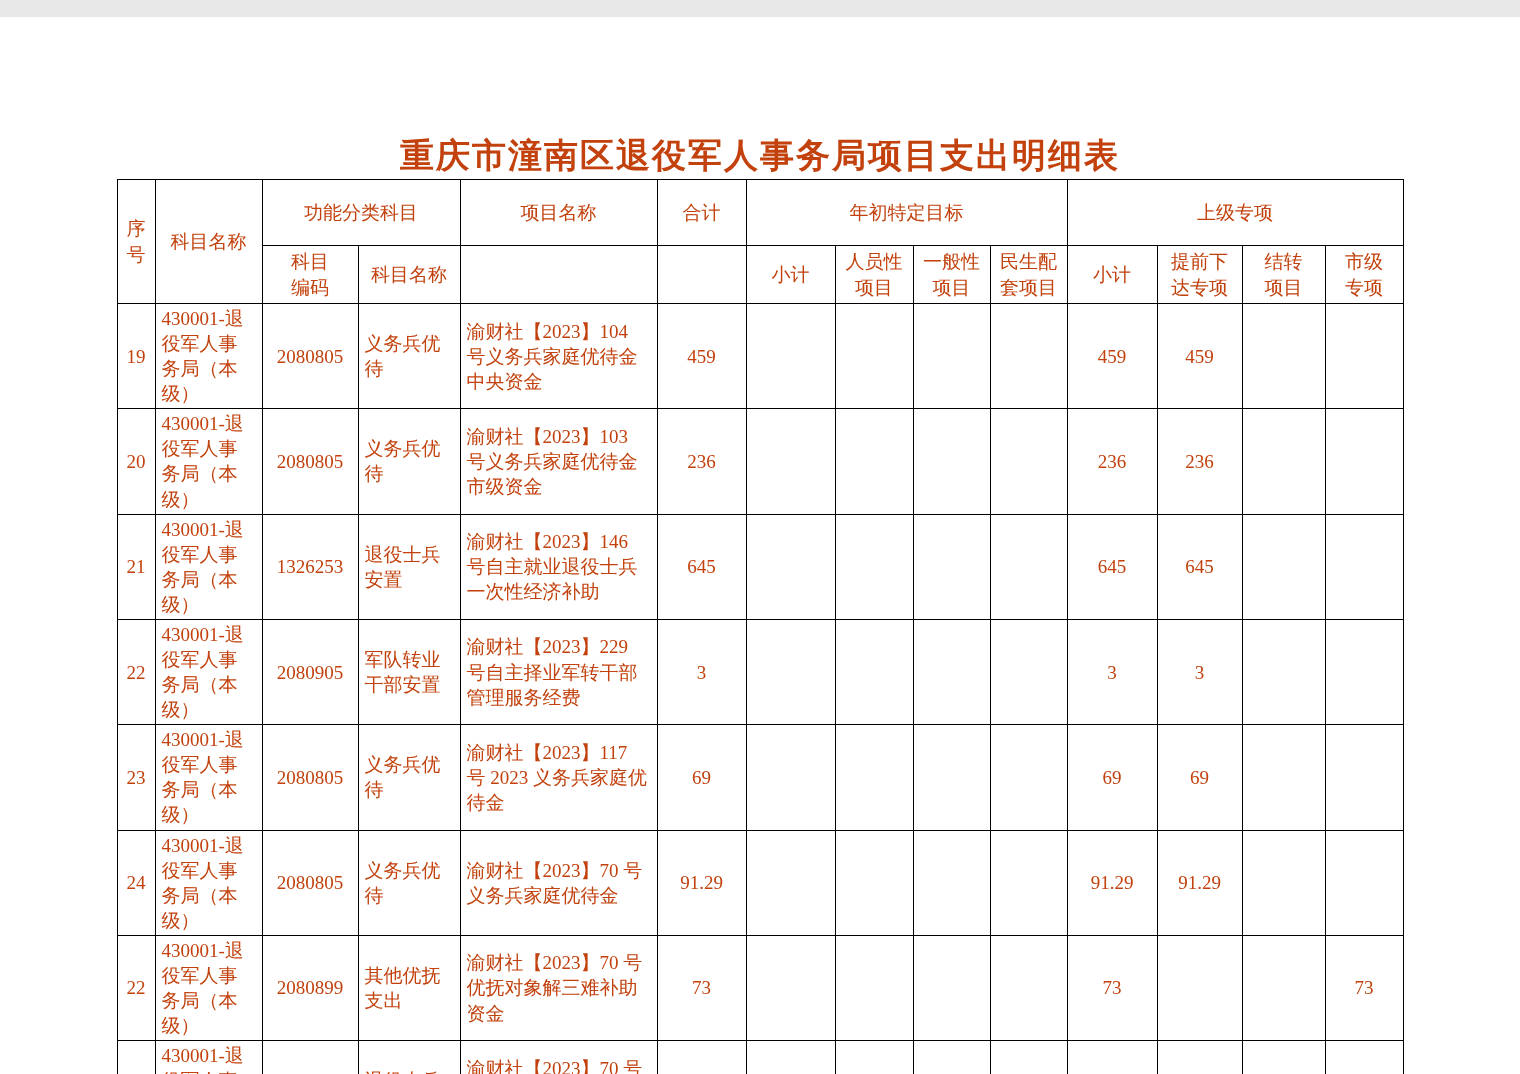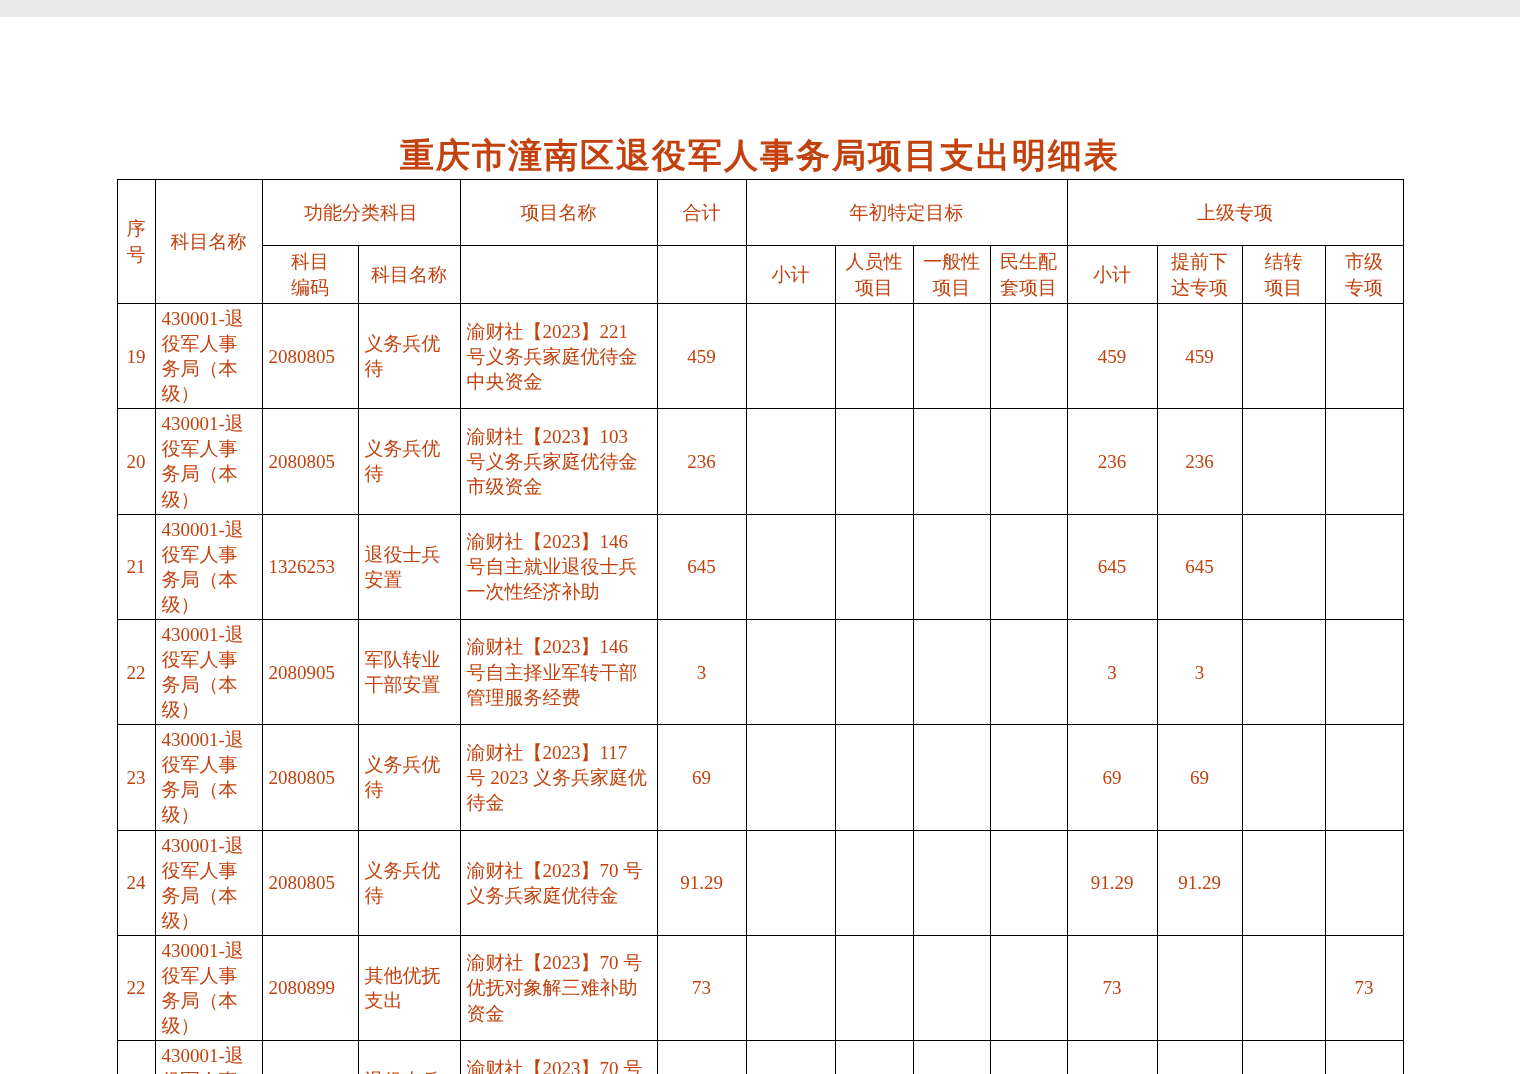--- a/index.html
+++ b/index.html
@@ -23,21 +23,21 @@
     border:1.5px solid #000;
     font-weight:normal;font-size:19px;line-height:1.32;
     padding:2px 6px;word-break:break-all;white-space:pre-line;
     vertical-align:middle;overflow:hidden;
   }
   tr.hrow1{height:66px;}
   tr.hrow2{height:58px;}
   tbody tr{height:64px;}
   .c{text-align:center;}
   .l{text-align:left;}
-  td.code{font-size:22px;text-align:left;}
+  td.code{font-size:22px;text-align:center;}
   td.num{text-align:center;font-size:19px;}
 </style>
 </head>
 <body>
 
 <div class="page">
 
   <h1 class="title">重庆市潼南区退役军人事务局项目支出明细表</h1>
 
 
@@ -90,21 +90,21 @@
         <th class="c">市级
 专项</th>
       </tr>
     </thead>
     <tbody>
       <tr>
         <td class="c">19</td>
         <td class="l">430001-退役军人事务局（本级）</td>
         <td class="code">2080805</td>
         <td class="l">义务兵优待</td>
-        <td class="l">渝财社【2023】221 号义务兵家庭优待金中央资金</td>
+        <td class="l">渝财社【2023】104 号义务兵家庭优待金中央资金</td>
         <td class="num">459</td>
         <td class="num"></td>
         <td class="num"></td>
         <td class="num"></td>
         <td class="num"></td>
         <td class="num">459</td>
         <td class="num">459</td>
         <td class="num"></td>
         <td class="num"></td>
       </tr>
@@ -138,21 +138,21 @@
         <td class="num">645</td>
         <td class="num">645</td>
         <td class="num"></td>
         <td class="num"></td>
       </tr>
       <tr>
         <td class="c">22</td>
         <td class="l">430001-退役军人事务局（本级）</td>
         <td class="code">2080905</td>
         <td class="l">军队转业干部安置</td>
-        <td class="l">渝财社【2023】146 号自主择业军转干部管理服务经费</td>
+        <td class="l">渝财社【2023】229 号自主择业军转干部管理服务经费</td>
         <td class="num">3</td>
         <td class="num"></td>
         <td class="num"></td>
         <td class="num"></td>
         <td class="num"></td>
         <td class="num">3</td>
         <td class="num">3</td>
         <td class="num"></td>
         <td class="num"></td>
       </tr>

